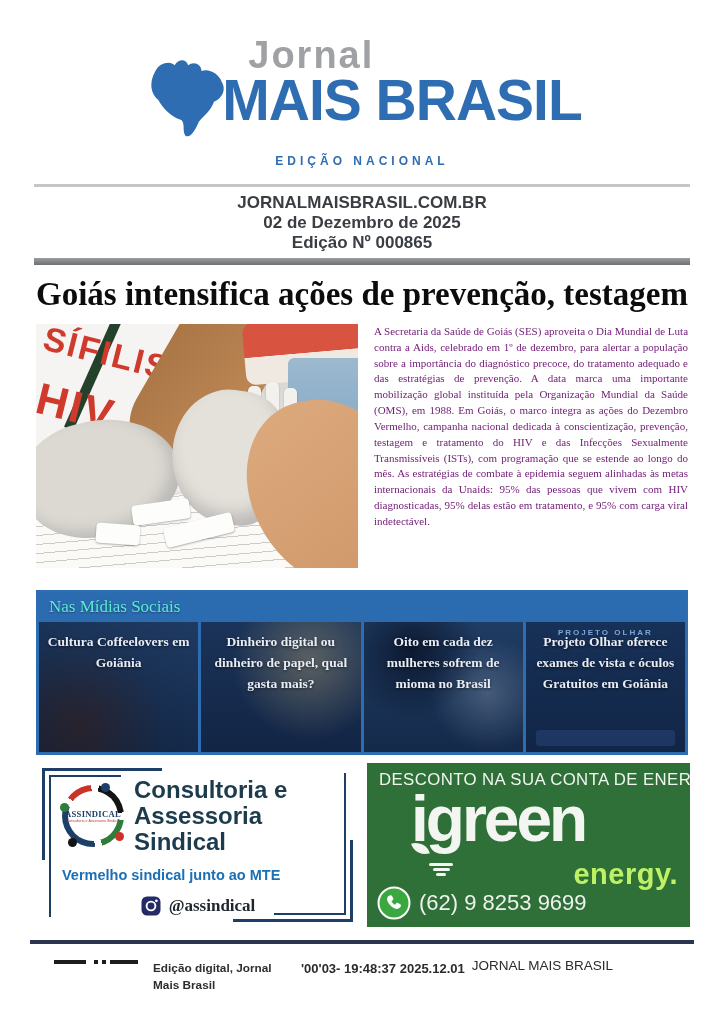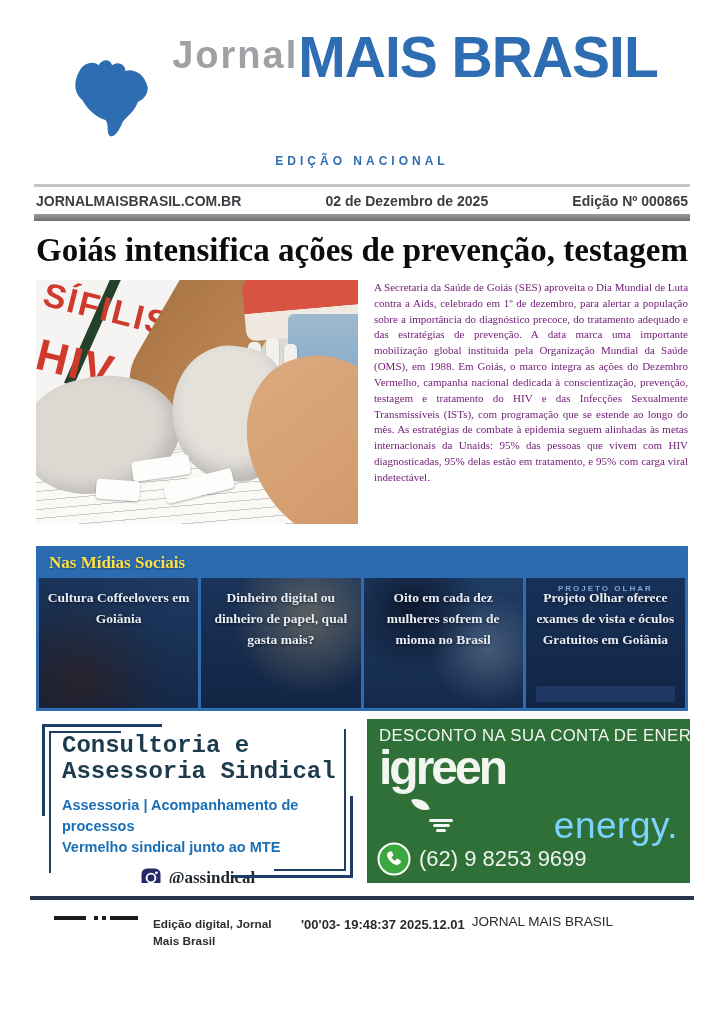--- a/index.html
+++ b/index.html
@@ -3,27 +3,27 @@
 <meta charset="utf-8">
 <style>
   * { margin:0; padding:0; box-sizing:border-box; }
   html,body { background:#fff; }
   body { width:724px; height:1024px; font-family:"Liberation Sans", sans-serif; overflow:hidden; }
   .page { position:relative; width:724px; height:1024px; background:#fff; overflow:hidden; }
 
   
   .logo-row { display:flex; justify-content:center; align-items:flex-start; padding-top:34px; }
   .map-icon { width:96px; height:104px; margin-right:-16px; margin-top:12px; }
-  .logo-text { display:flex; flex-direction:row; }
+  .logo-text { display:flex; flex-direction:column; }
   .logo-jornal { font-size:38px; font-weight:bold; color:#9fa1a4; letter-spacing:2px; margin-left:26px; }
   .logo-mais { font-size:57px; font-weight:bold; color:#2f6db2; letter-spacing:-1px; margin-top:-10px; }
   .edition-label { text-align:center; color:#2f6db2; font-weight:bold; font-size:12px; letter-spacing:4px; margin-top:4px; }
 
   
-  .meta-bar { margin:16px 34px 0; border-top:3px solid #c3c5c7; display:flex; justify-content:space-between; align-items:center; padding:6px 2px 5px; font-size:14px; font-weight:bold; color:#3a3e43; }
+  .meta-bar { margin:16px 34px 0; border-top:3px solid #c3c5c7; display:flex; justify-content:space-between; align-items:center; padding:6px 2px 5px; font-size:17px; font-weight:bold; color:#3a3e43;flex-direction:column; }
   .meta-rule { margin:0 34px; height:7px; background:linear-gradient(180deg,#9a9da0,#6e7174); }
 
   
   .headline { margin:10px 20px 4px; text-align:center; font-family:"Liberation Serif", serif; font-weight:bold; font-size:33px; line-height:1.18; color:#0c0c0c; }
 
   
   .main { display:flex; gap:16px; margin:10px 36px 0; }
   .photo { position:relative; width:322px; height:244px; flex:none; overflow:hidden; background:linear-gradient(180deg,#c9ccc7,#e7e5e0 45%,#f0ede8 75%); }
   .ph { position:absolute; }
   .ph-shirt { left:-40px; top:-30px; width:240px; height:190px; background:#f5f4f2; transform:rotate(16deg); border-radius:12px; }
@@ -36,21 +36,21 @@
   .ph-vial { width:13px; height:34px; background:#f2f1ee; border-radius:5px; box-shadow:0 1px 2px rgba(0,0,0,.25); }
   .ph-glove-l { left:-14px; top:96px; width:158px; height:116px; background:#dcd9d3; border-radius:46% 58% 50% 52%; transform:rotate(-14deg); box-shadow:inset -8px -8px 14px rgba(90,90,95,.25); }
   .ph-glove-m { left:136px; top:66px; width:116px; height:134px; background:#e4e1db; border-radius:52% 48% 42% 60%; transform:rotate(8deg); box-shadow:inset -6px -10px 16px rgba(90,90,95,.3); }
   .ph-hand { left:216px; top:72px; width:160px; height:196px; background:linear-gradient(160deg,#dcaa7e,#cf9668); border-radius:44% 56% 42% 58%; transform:rotate(-18deg); }
   .ph-paper { left:-16px; bottom:-42px; width:380px; height:118px; background:repeating-linear-gradient(0deg,#fbfaf7 0 8px,rgba(110,115,125,.28) 8px 9px); transform:rotate(-5deg); box-shadow:0 -2px 6px rgba(0,0,0,.12); }
   .ph-cassette { width:58px; height:20px; background:#fdfdfc; border-radius:4px; box-shadow:0 1px 2px rgba(0,0,0,.3); }
   .article { flex:1; font-family:"Liberation Serif", serif; font-size:11px; line-height:1.44; text-align:justify; color:#701a75; }
 
   
   .social { margin:22px 36px 0; border:3px solid #2e6db2; background:#2b6cb0; }
-  .social-header { padding:4px 10px 5px; color:#fde047; font-family:"Liberation Serif", serif; font-weight:bold; font-size:17px; text-shadow:0 1px 2px rgba(0,0,0,.4); }
+  .social-header { padding:4px 10px 5px; color:#5eead4; font-family:"Liberation Serif", serif; font-weight:normal; font-size:17px; text-shadow:0 1px 2px rgba(0,0,0,.4); }
   .cards { display:flex; height:130px; }
   .card { position:relative; flex:1 1 0; display:flex; align-items:flex-start; justify-content:center; text-align:center; padding:10px 8px; color:#e8edf5; font-family:"Liberation Serif", serif; font-weight:bold; font-size:13.5px; line-height:1.55; text-shadow:0 1px 3px rgba(0,0,0,.6); overflow:hidden; }
   .card + .card { border-left:3px solid #2e6db2; }
   .card-1 { background:radial-gradient(circle at 25% 80%, rgba(60,30,20,.5), transparent 55%), linear-gradient(200deg, rgba(10,25,50,.35), rgba(5,15,35,.7)), #2a4d7d; }
   .card-2 { background:radial-gradient(circle at 68% 30%, rgba(190,170,120,.4), transparent 55%), linear-gradient(180deg, rgba(8,20,45,.45), rgba(8,20,45,.7)), #2a4d7d; }
   .card-3 { background:radial-gradient(circle at 30% 22%, rgba(0,0,12,.55), transparent 45%), radial-gradient(circle at 78% 55%, rgba(200,210,225,.25), transparent 40%), linear-gradient(180deg, rgba(10,24,50,.4), rgba(10,24,50,.7)), #2d5484; }
   .card-4 { background:linear-gradient(180deg, rgba(6,16,40,.3), rgba(6,16,40,.55)), #1f3f6c; }
   .card-4 .poster { position:absolute; top:5px; left:50%; transform:translateX(-50%); font-family:"Liberation Sans", sans-serif; font-size:8px; font-weight:bold; letter-spacing:2px; color:#7da4d8; text-shadow:none; white-space:nowrap; }
   .card-4 .poster-strip { position:absolute; bottom:6px; left:10px; right:10px; height:16px; background:rgba(40,70,120,.55); border-radius:3px; }
 
@@ -61,32 +61,32 @@
   .corner-tl::after { content:""; position:absolute; top:4px; left:4px; width:70px; height:140px; border-top:2px solid #1d3e66; border-left:2px solid #1d3e66; }
   .corner-br { position:absolute; bottom:5px; right:8px; width:120px; height:82px; border-bottom:3px solid #1d3e66; border-right:3px solid #1d3e66; }
   .corner-br::after { content:""; position:absolute; bottom:4px; right:4px; width:70px; height:140px; border-bottom:2px solid #1d3e66; border-right:2px solid #1d3e66; }
   .ass-top { display:flex; align-items:center; gap:10px; margin:4px 0 0 14px; }
   .ass-logo { position:relative; width:62px; height:62px; flex:none; border-radius:50%; background:conic-gradient(from 220deg,#1d3e66 0 20%, transparent 20% 24%, #cc3327 24% 38%, transparent 38% 42%, #141414 42% 62%, transparent 62% 66%, #2f7d3a 66% 84%, transparent 84% 88%, #1d3e66 88% 100%); }
   .ass-logo::before { content:""; position:absolute; inset:6px; background:#fff; border-radius:50%; }
   .ass-logo .dot { position:absolute; width:9px; height:9px; border-radius:50%; }
   .ass-logo-text { position:absolute; inset:0; display:flex; flex-direction:column; align-items:center; justify-content:center; z-index:2; }
   .ass-logo-name { font-family:"Liberation Serif", serif; font-size:8.6px; font-weight:bold; color:#1d3e66; letter-spacing:.3px; }
   .ass-logo-tag { font-size:3.6px; color:#c03a30; white-space:nowrap; }
-  .ass-title { font-family:Liberation Mono, monospace; font-weight:bold; font-size:24px; line-height:1.08; color:#1c3c4e; }
+  .ass-title { font-family:Liberation Sans, sans-serif; font-weight:bold; font-size:24px; line-height:1.08; color:#1c3c4e; }
   .ass-services { margin:10px 0 0 14px; color:#1b6fb5; font-weight:bold; font-size:14.5px; line-height:1.45; }
   .ass-insta { display:flex; align-items:center; justify-content:center; gap:7px; margin-top:9px; }
   .ass-handle { font-family:"Liberation Serif", serif; font-weight:bold; font-size:17px; color:#20262e; }
 
   .ad-igreen { position:relative; flex:1 1 0; background:#2e7038; color:#fff; padding:7px 12px; overflow:hidden; }
   .ig-tagline { font-size:16.8px; letter-spacing:.4px; color:#f2f5f0; white-space:nowrap; }
-  .ig-brand { font-size:48px; font-weight:bold; letter-spacing:-3px; line-height:.92; margin-top:0; color:#f2f5f0; }
+  .ig-brand { font-size:64px; font-weight:bold; letter-spacing:-3px; line-height:.92; margin-top:0; color:#f2f5f0;margin-left:32px; }
   .ig-bulb { position:absolute; left:62px; top:100px; display:flex; flex-direction:column; align-items:center; gap:2px; }
   .ig-bulb i { display:block; height:3px; border-radius:2px; background:#f2f5f0; }
   .ig-leaf { position:absolute; left:46px; top:78px; width:15px; height:15px; background:#f2f5f0; border-radius:0 100% 0 100%; transform:rotate(-18deg); }
-  .ig-energy { position:absolute; right:12px; bottom:36px; font-size:37px; font-weight:normal; letter-spacing:.5px; color:#7dd3fc; }
+  .ig-energy { position:absolute; right:12px; bottom:36px; font-size:29px; font-weight:bold; letter-spacing:.5px; color:#bef264; }
   .ig-phone { position:absolute; left:10px; bottom:7px; display:flex; align-items:center; gap:8px; font-size:22px; color:#eef2ec; }
 
   
   .bottom-rule { margin:13px 30px 0; height:4px; background:#2a3550; }
   .footer { display:flex; align-items:flex-start; gap:13px; margin:14px 40px 0 52px; }
   .qr { display:grid; grid-template-columns:repeat(21,4px); grid-auto-rows:4px; background:#fff; padding:2px; flex:none; }
   .qr i { display:block; }
   .qr i.on { background:#1c1c1c; }
   .foot-left { flex:1; font-size:11.3px; line-height:1.42; color:#2e2e2e; padding-top:2px; }
   .foot-left .b { font-weight:bold; font-size:11.8px; }
@@ -165,27 +165,36 @@
       </div>
     </div>
   </div>
 
   <div class="ads">
 
     <div class="ad-assindical">
       <div class="corner-tl"></div>
       <div class="corner-br"></div>
       <div class="ass-top">
+        <div class="ass-logo">
+          <span class="dot" style="background:#1d3e66; top:-2px; right:14px;"></span>
+          <span class="dot" style="background:#2f7d3a; left:-2px; top:18px;"></span>
+          <span class="dot" style="background:#cc3327; right:0px; bottom:6px;"></span>
+          <span class="dot" style="background:#141414; left:6px; bottom:0px;"></span>
+          <div class="ass-logo-text">
+            <span class="ass-logo-name">ASSINDICAL</span>
+            <span class="ass-logo-tag">Consultoria e Assessoria Sindical</span>
+          </div>
+        </div>
         <div class="ass-title">
           <span style="display:block">Consultoria e</span>
           <span style="display:block">Assessoria Sindical</span>
         </div>
       </div>
       <div class="ass-services">
-        <span style="display:block">Assessoria   |   Acompanhamento de processos</span>
         <span style="display:block">Vermelho sindical junto ao MTE</span>
       </div>
       <div class="ass-insta">
         <svg width="22" height="22" viewBox="0 0 22 22">
           <rect x="1.5" y="1.5" width="19" height="19" rx="5.5" fill="#232a66"></rect>
           <circle cx="11" cy="11" r="4.4" fill="none" stroke="#fff" stroke-width="1.9"></circle>
           <circle cx="16.4" cy="5.8" r="1.4" fill="#fff"></circle>
         </svg>
         <span class="ass-handle">@assindical</span>
       </div>

